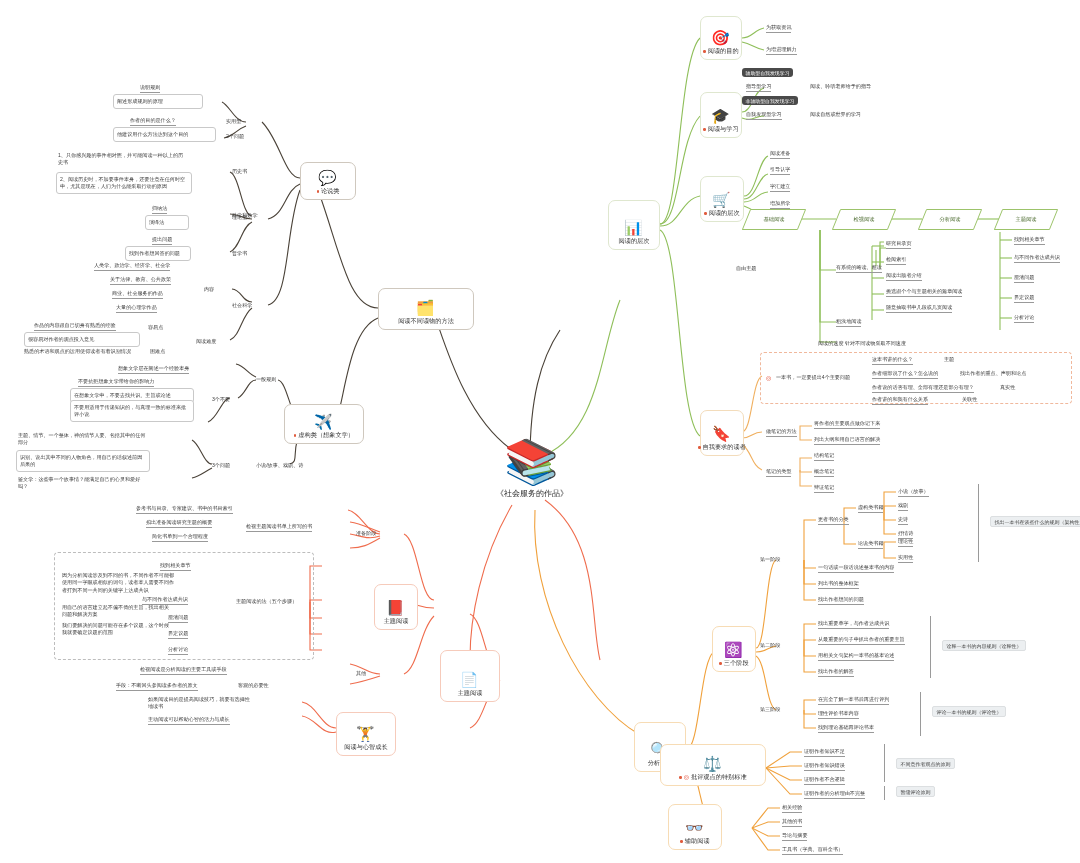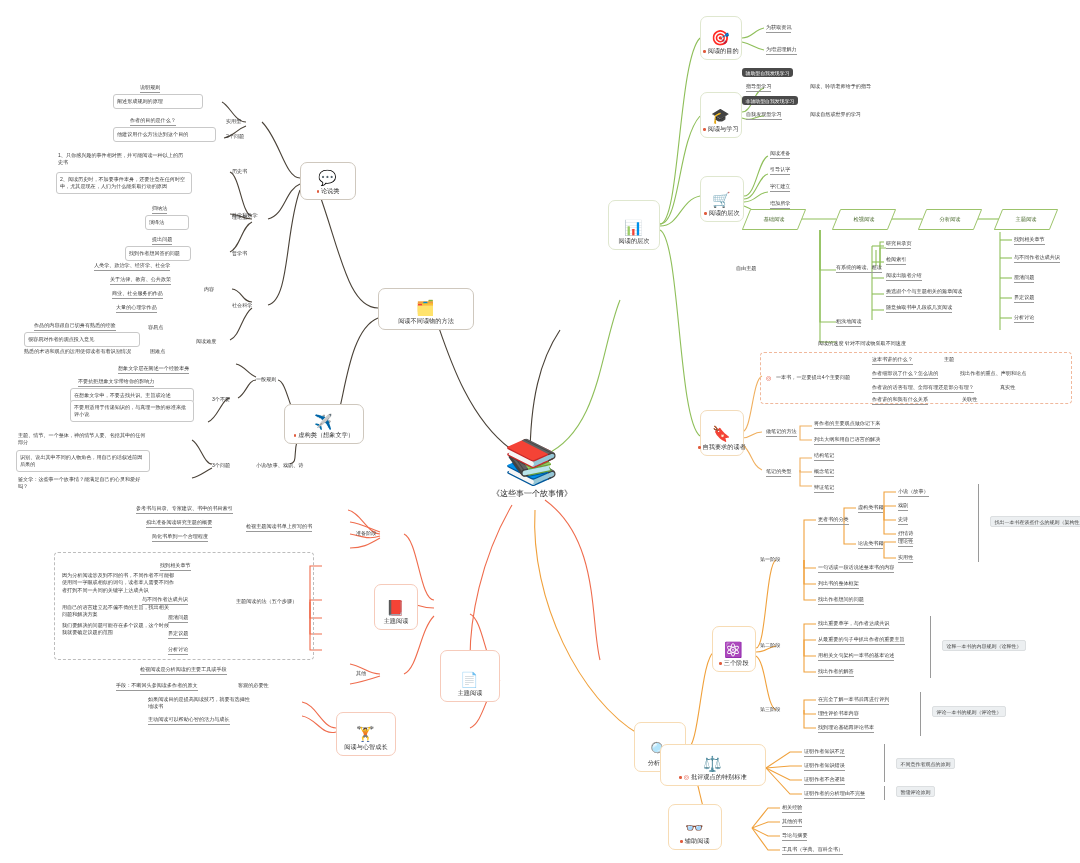--- a/index.html
+++ b/index.html
@@ -192,21 +192,21 @@
 
     <path d="M752,828 L768,808 L780,808" stroke="#f0a13c"></path>
     <path d="M752,828 L768,822 L780,822" stroke="#f0a13c"></path>
     <path d="M752,828 L768,836 L780,836" stroke="#f0a13c"></path>
     <path d="M752,828 L768,850 L780,850" stroke="#f0a13c"></path>
   </g>
 </svg>
 
 <div class="center-node" style="left:487px;top:440px;width:90px;">
   <div class="cico">📚</div>
-  <div class="ctxt">《这些事一个故事情》</div>
+  <div class="ctxt">《社会服务的作品》</div>
 </div>
 
 <div class="cardnode" style="left:378px;top:288px;width:96px;height:42px;border-color:#cfc8be;">
   <div class="ico">🗂️</div>
   <div class="cap">阅读不同读物的方法</div>
 </div>
 
 <div class="cardnode" style="left:300px;top:162px;width:56px;height:38px;border-color:#cfc8be;">
   <div class="ico">💬</div>
   <div class="cap"><span class="dot"></span><span>论说类</span></div>

